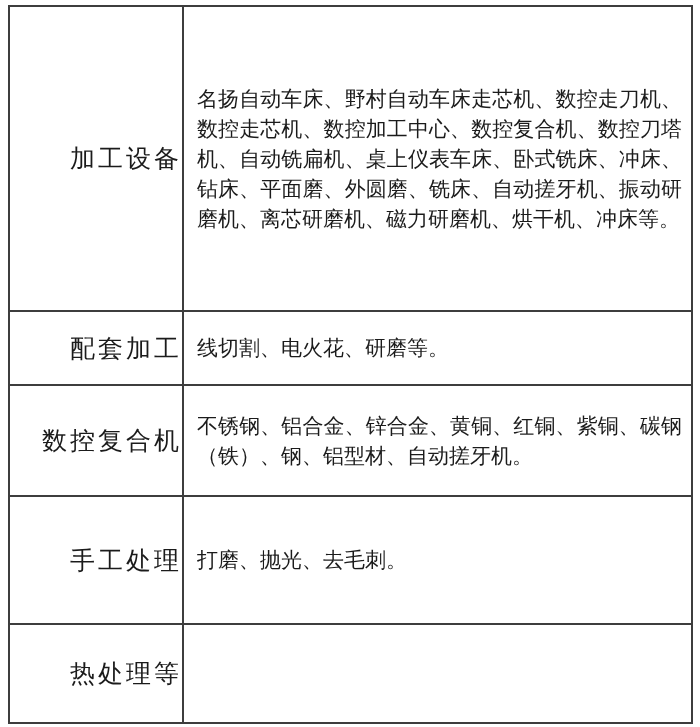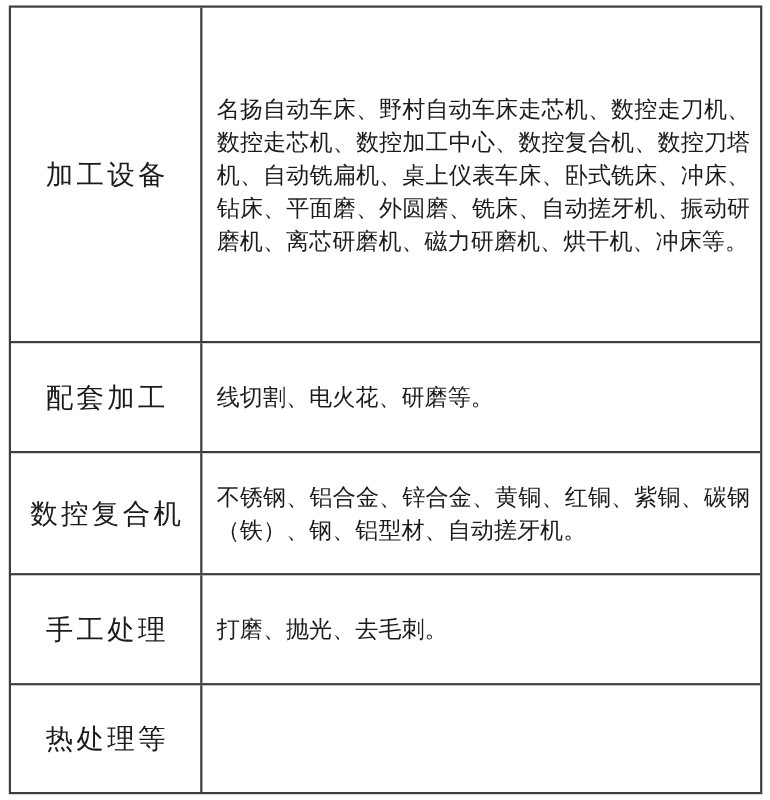--- a/index.html
+++ b/index.html
@@ -24,30 +24,30 @@
     width: 685px;
     border: 2px solid #3d3d3d;
     background: #ffffff;
   }
   .row {
     display: flex;
     border-top: 2px solid #3d3d3d;
   }
   .row:first-child { border-top: none; }
   .row:nth-child(1) { height: 303px; }
-  .row:nth-child(2) { height: 100px; }
+  .row:nth-child(2) { height: 74px; }
   .row:nth-child(3) { height: 111px; }
-  .row:nth-child(4) { height: 100px; }
+  .row:nth-child(4) { height: 128px; }
   .row:nth-child(5) { height: 99px; }
   .label-cell {
     flex: 0 0 174px;
     border-right: 2px solid #3d3d3d;
     display: flex;
     align-items: center;
-    justify-content: center;
+    justify-content: flex-end;
   }
   .label-text {
     font-size: 25px;
     letter-spacing: 3px;
     text-indent: 3px; 
     white-space: nowrap;
   }
   .content-cell {
     flex: 1 1 auto;
     display: flex;

